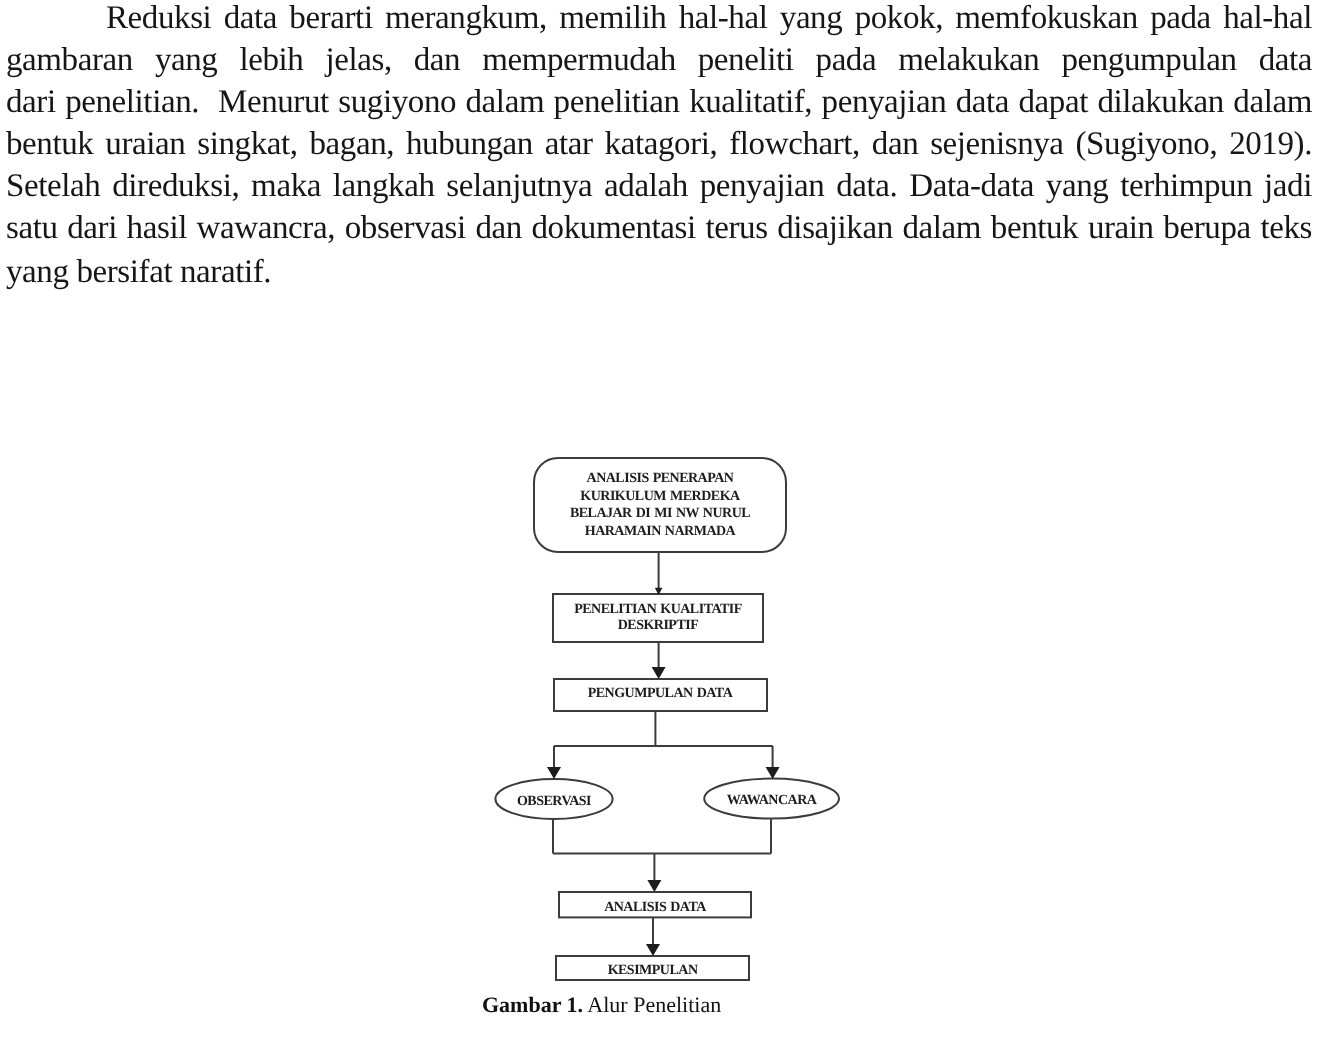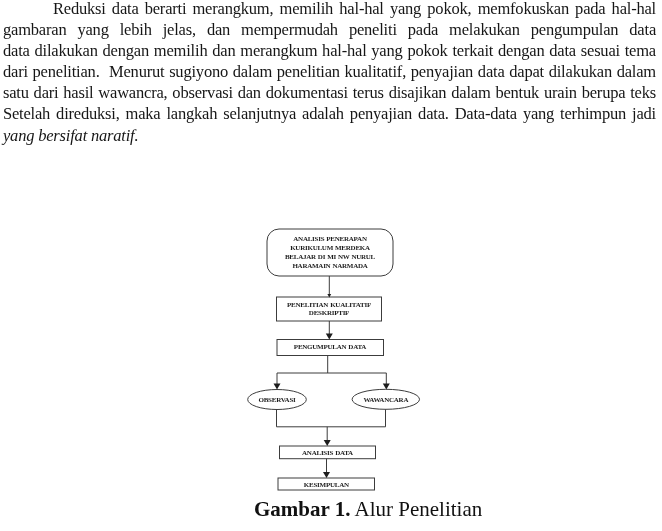--- a/index.html
+++ b/index.html
@@ -3,35 +3,35 @@
 <meta charset="utf-8">
 <style>
   html,body{margin:0;padding:0;background:#fff;}
   body{width:662px;height:531px;overflow:hidden;position:relative;
        font-family:"Liberation Serif", serif;}
   .para{position:absolute;left:3px;top:-2px;width:653px;color:#161616;
         font-size:16.5px;letter-spacing:-0.2px;}
   .para div{height:21.1px;line-height:21.1px;text-align:justify;
             text-align-last:justify;white-space:nowrap;}
   .para div.first{text-indent:50px;}
-  .para div.last{text-align-last:left;font-style:italic;}
-  .cap{position:absolute;left:254px;top:497px;font-size:21px;color:#111;}
+  .para div.last{text-align-last:left;}
+  .cap{position:absolute;left:241px;top:497px;font-size:11px;color:#111;}
   svg{position:absolute;left:200px;top:220px;}
   svg text{font-family:"Liberation Serif", serif;font-weight:bold;
            fill:#1d1d1d;letter-spacing:-0.25px;word-spacing:0.5px;}
 </style>
 </head>
 <body>
 <div class="para">
 <div class="first">Reduksi data berarti merangkum, memilih hal-hal yang pokok, memfokuskan pada hal-hal</div>
 <div>gambaran yang lebih jelas, dan mempermudah peneliti pada melakukan pengumpulan data</div>
-<div>data dilakukan dengan memilih dan merangkum hal-hal yang pokok terkait dengan data sesuai tema</div>
 <div>dari penelitian.&nbsp; Menurut sugiyono dalam penelitian kualitatif, penyajian data dapat dilakukan dalam</div>
+<div>bentuk uraian singkat, bagan, hubungan atar katagori, flowchart, dan sejenisnya (Sugiyono, 2019).</div>
+<div>Setelah direduksi, maka langkah selanjutnya adalah penyajian data. Data-data yang terhimpun jadi</div>
 <div>satu dari hasil wawancra, observasi dan dokumentasi terus disajikan dalam bentuk urain berupa teks</div>
-<div>Setelah direduksi, maka langkah selanjutnya adalah penyajian data. Data-data yang terhimpun jadi</div>
 <div class="last">yang bersifat naratif.</div>
 </div>
 
 <svg width="260" height="275" viewBox="0 0 260 275">
   <g stroke="#3c3c3c" stroke-width="1" fill="none">
     <rect x="67" y="9" width="126" height="47" rx="12" ry="12"></rect>
     <rect x="76.5" y="77" width="105" height="24"></rect>
     <rect x="77" y="119.5" width="106.5" height="16"></rect>
     <ellipse cx="77" cy="179.5" rx="29.3" ry="10"></ellipse>
     <ellipse cx="185.8" cy="179.3" rx="33.7" ry="10"></ellipse>

